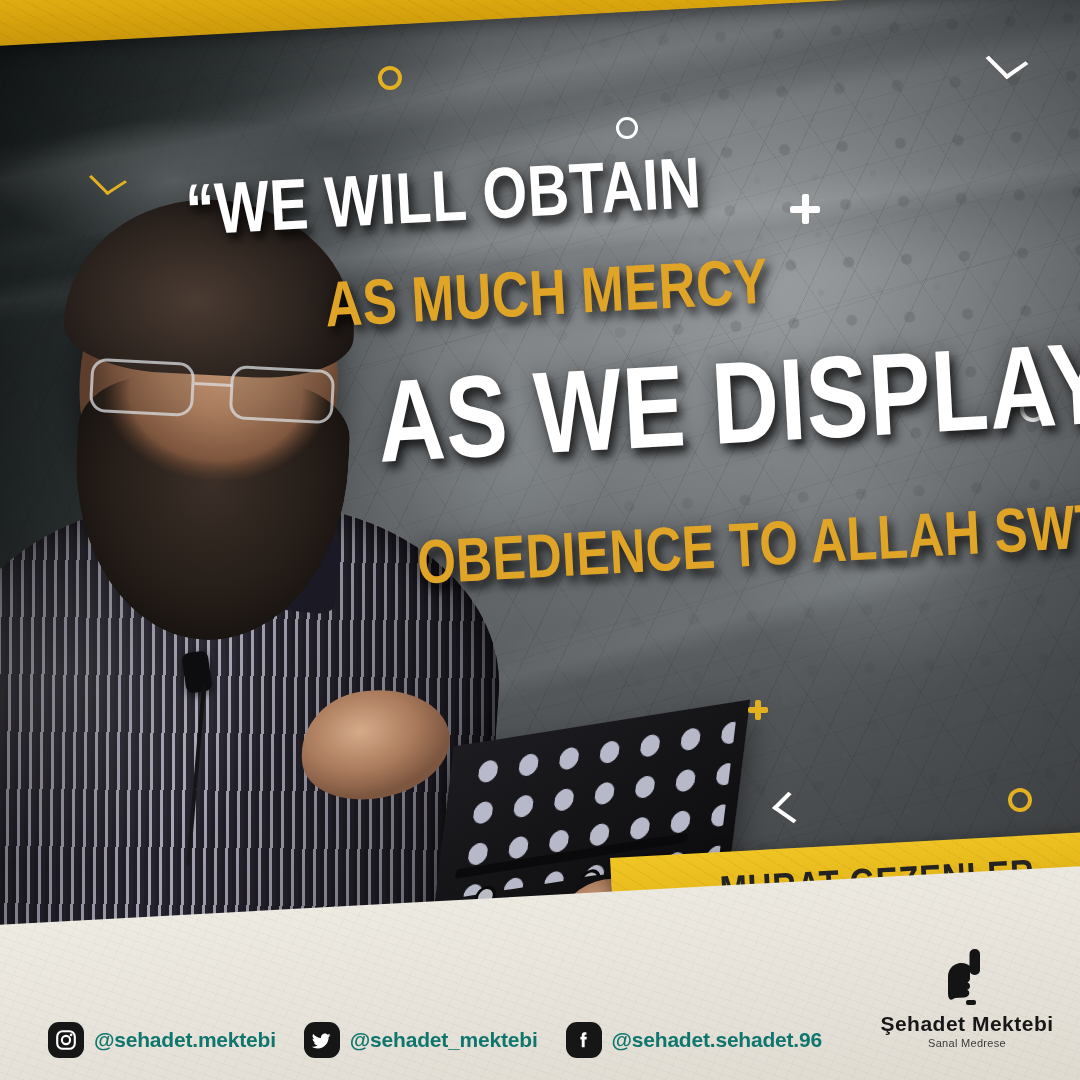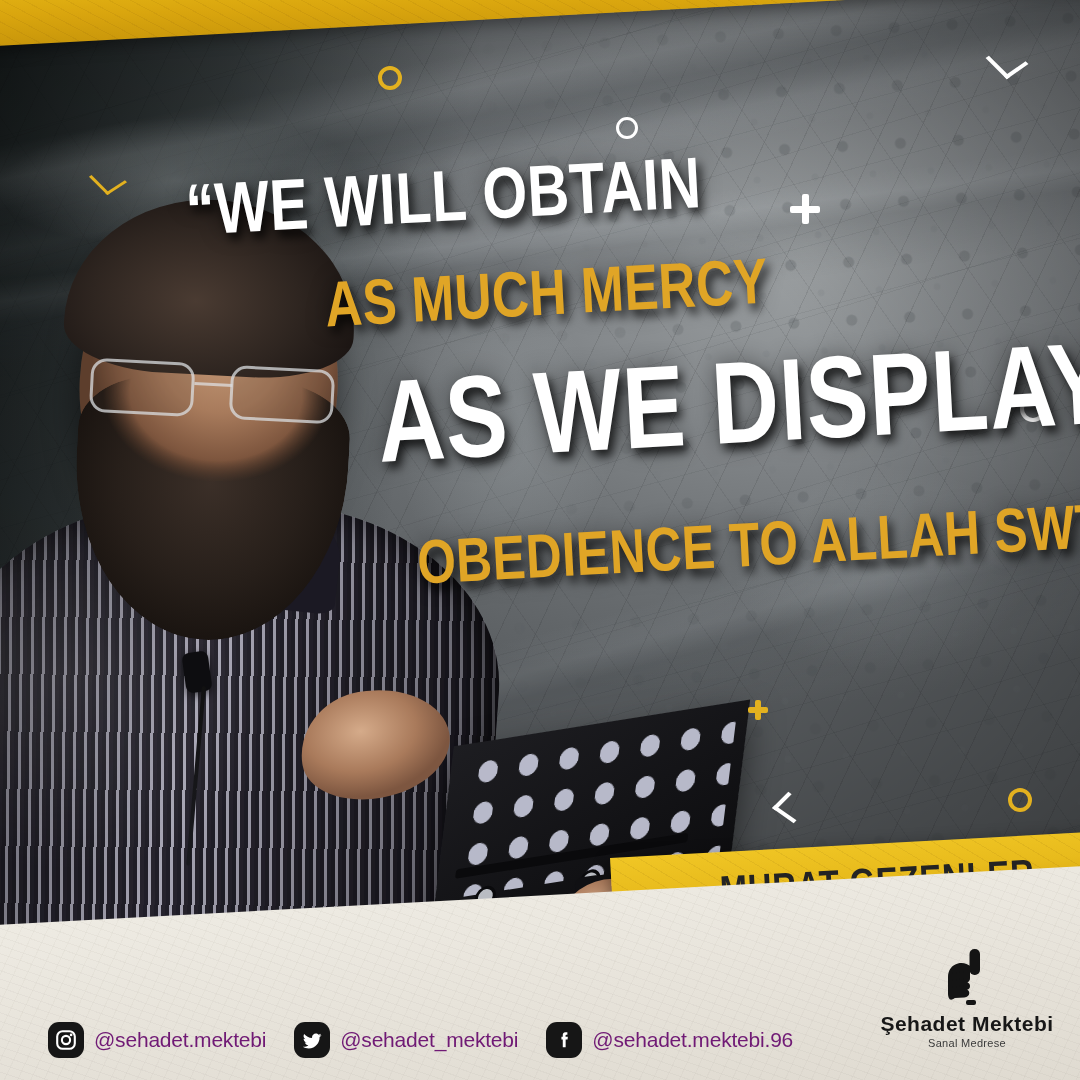--- a/index.html
+++ b/index.html
@@ -261,21 +261,21 @@
   }
 
   .socials{position:absolute;left:48px;top:1022px;display:flex;align-items:center;gap:0;}
   .social{display:flex;align-items:center;margin-right:28px;}
   .sicon{
     width:36px;height:36px;border-radius:11px;background:#161616;
     display:flex;align-items:center;justify-content:center;flex:none;
   }
   .sicon svg{display:block;}
   .shandle{
-    margin-left:10px;font-size:21px;font-weight:400;color:#701a75;
+    margin-left:10px;font-size:21px;font-weight:700;color:#0f766e;
     font-family:"Liberation Sans", sans-serif;letter-spacing:-.2px;white-space:nowrap;
   }
 
   
   .brand{position:absolute;left:872px;top:946px;width:190px;text-align:center;}
   .brand-mark{height:62px;display:flex;align-items:flex-end;justify-content:center;}
   .brand-name{
     margin-top:4px;font-size:21px;font-weight:700;color:#171717;letter-spacing:.5px;
     font-family:"Liberation Sans", sans-serif;
   }
@@ -374,21 +374,21 @@
       </span>
       <span class="shandle">@sehadet_mektebi</span>
     </div>
 
     <div class="social">
       <span class="sicon">
         <svg width="23" height="23" viewBox="0 0 24 24">
           <path fill="#fff" d="M15.1 8.2h-2V6.9c0-.6.4-.8.7-.8h1.2V3.4l-2-.0c-2.3 0-2.8 1.7-2.8 2.8v2h-1.4v2.8h1.4v8h3v-8h2l.3-2.8z"></path>
         </svg>
       </span>
-      <span class="shandle">@sehadet.mektebi.96</span>
+      <span class="shandle">@sehadet.sehadet.96</span>
     </div>
 
   </div>
 
   <div class="brand">
     <div class="brand-mark">
       <svg width="62" height="62" viewBox="0 0 62 62">
         <g fill="#141414">
           <rect x="33.5" y="3" width="10.5" height="26" rx="5"></rect>
           <path d="M12 31c0-7 4-12 10-13.5 3-.8 6-.6 8.5.6l3.5 1.7v12.4c0 2-1 3.4-2.6 4.2 1.6.4 2.6 1.8 2.6 3.6 0 2-1.1 3.4-2.9 3.8 1.4.6 2.2 1.8 2.2 3.3 0 2.4-2 4.2-4.9 4.4l-9.6.5C14 56 12 52.5 12 47z"></path>

